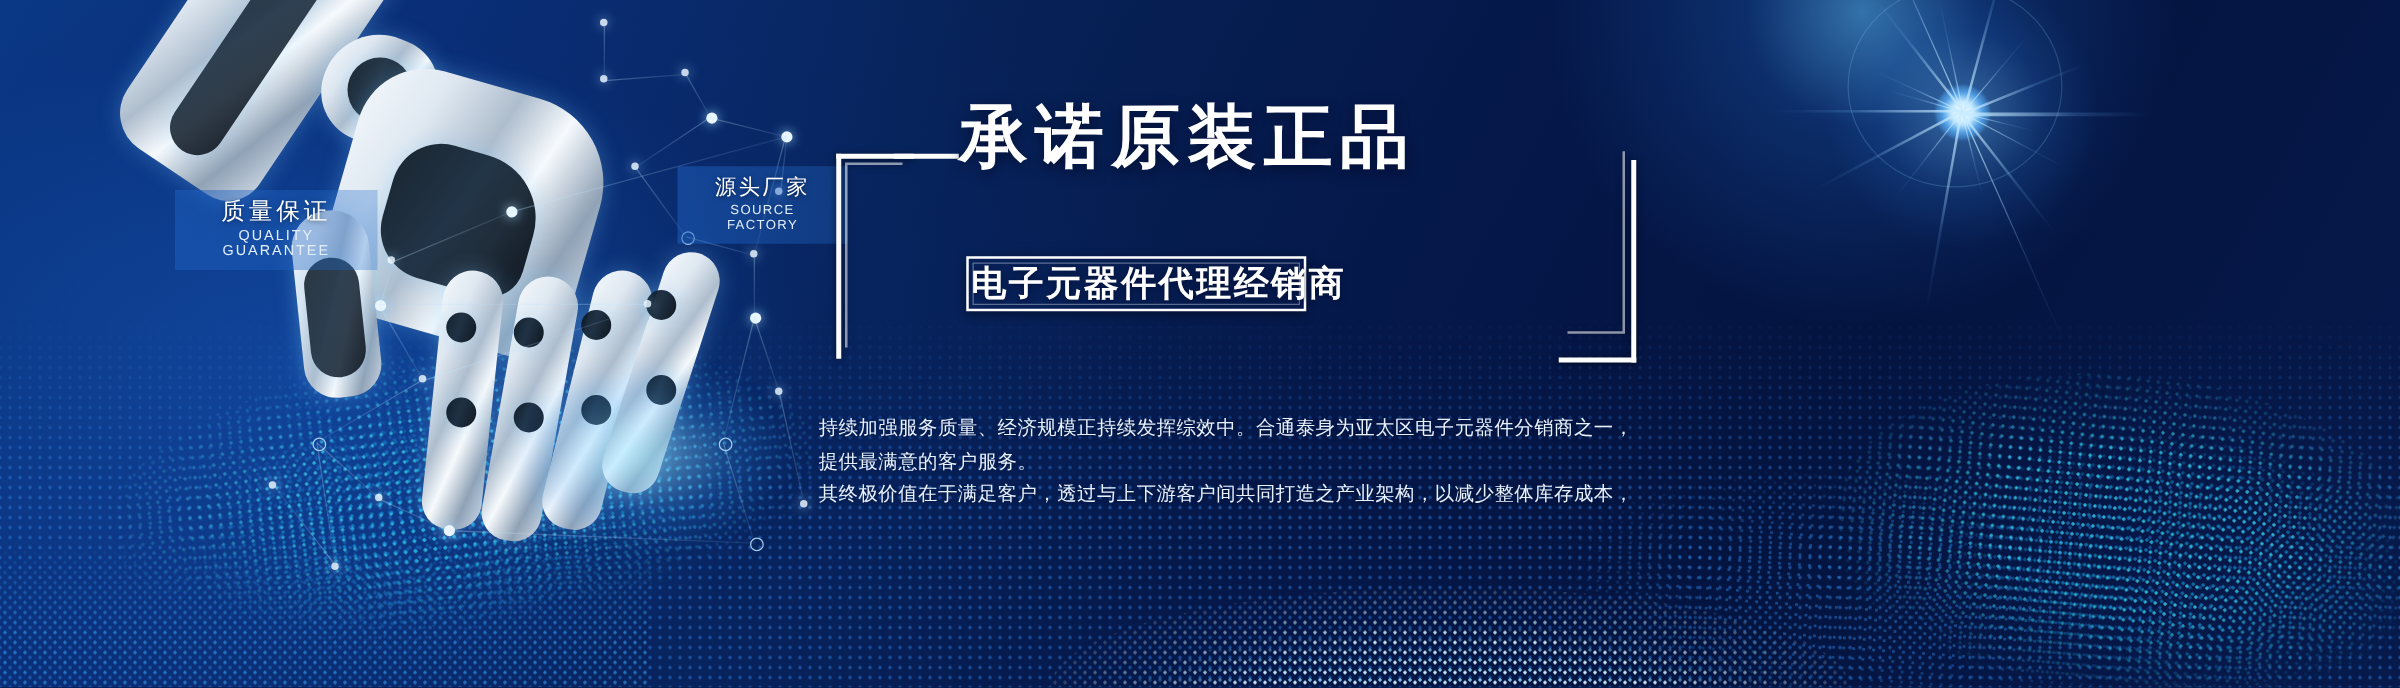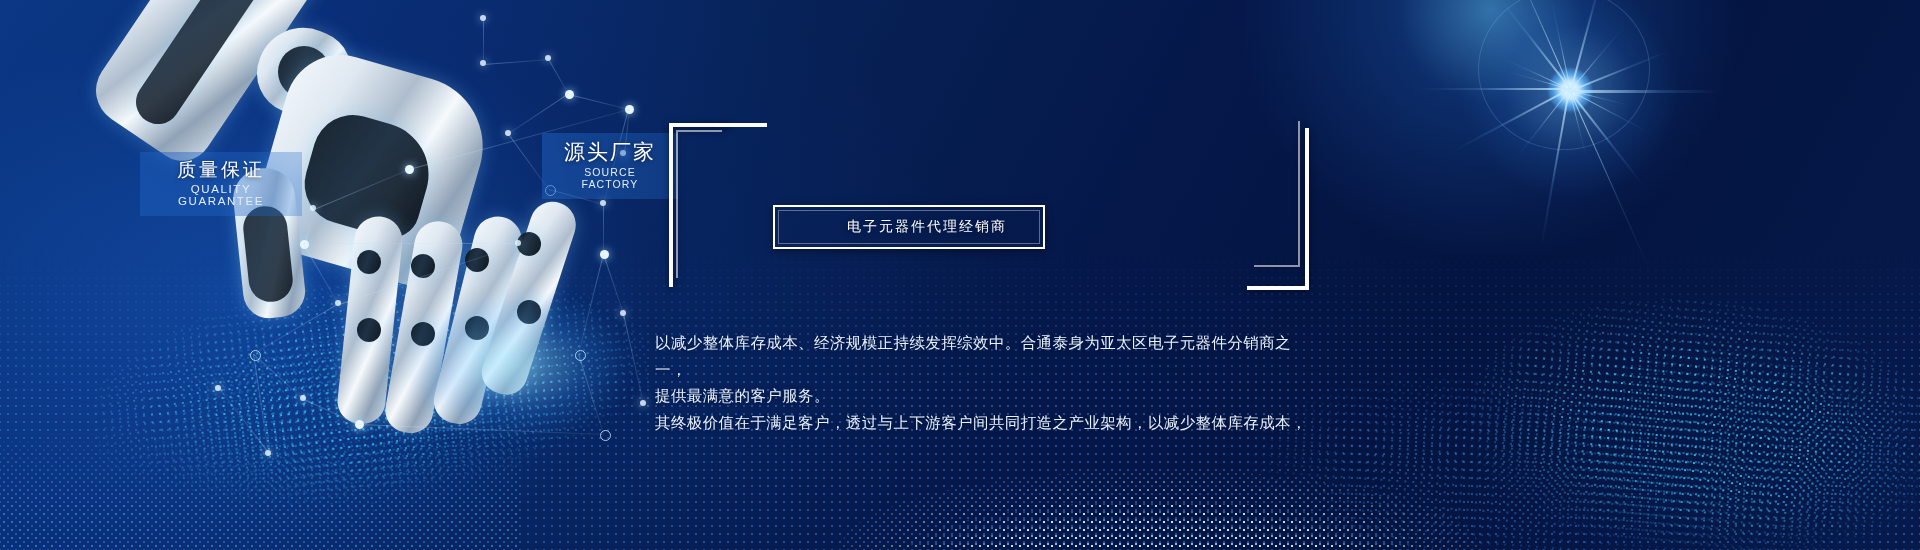--- a/index.html
+++ b/index.html
@@ -52,21 +52,21 @@
 
   
   .tag{position:absolute;text-align:center;color:#fff;
     background:linear-gradient(90deg,rgba(30,95,190,.52),rgba(35,110,205,.30));
     padding:7px 16px 9px;}
   .tag .cn{font-size:19px;letter-spacing:3px;line-height:1.15;text-shadow:0 1px 4px rgba(0,0,0,.5);}
   .tag .en{font-size:11.5px;letter-spacing:1.6px;margin-top:2px;color:#e3eefb;
     font-family:"Liberation Sans Narrow","Liberation Sans",sans-serif;}
   #tag-quality{left:140px;top:152px;width:130px;}
   #tag-source{left:542px;top:133px;width:104px;}
-  #tag-source .cn{font-size:21px;letter-spacing:2px;}
+  #tag-source .cn{font-size:17px;letter-spacing:2px;}
   #tag-source .en{font-size:10.5px;letter-spacing:1.1px;}
 
   
   #content{position:absolute;left:655px;top:60px;width:720px;height:420px;}
 
   
   .brk{position:absolute;border-color:#ffffff;border-style:solid;
     filter:drop-shadow(0 1px 3px rgba(0,0,0,.55));}
   .brk-tl{left:14px;top:63px;width:58px;height:160px;border-width:4px 0 0 4px;}
   .brk-tl2{left:21px;top:70px;width:44px;height:146px;border-width:2px 0 0 2px;border-color:rgba(255,255,255,.55);}
@@ -79,21 +79,21 @@
     text-shadow:0 3px 10px rgba(0,10,40,.75);white-space:nowrap;}
   #title-en{position:absolute;left:44px;top:95px;width:600px;color:#fff;
     font-size:26px;font-weight:bold;letter-spacing:7.5px;line-height:1;text-align:center;
     font-family:"DejaVu Sans Mono","Liberation Mono",monospace;
     text-shadow:0 2px 7px rgba(0,10,40,.7);white-space:nowrap;}
 
   #subtitle-box{position:absolute;left:118px;top:145px;width:268px;height:40px;
     border:2px solid #ffffff;display:flex;align-items:center;justify-content:center;
     box-shadow:0 2px 8px rgba(0,0,0,.45);}
   #subtitle-box .inner{position:absolute;inset:3px;border:1px solid rgba(255,255,255,.35);}
-  #subtitle-text{color:#fff;font-size:14px;font-weight:normal;letter-spacing:2px;white-space:nowrap;
+  #subtitle-text{color:#fff;font-size:28px;font-weight:bold;letter-spacing:2px;white-space:nowrap;
     text-shadow:0 1px 5px rgba(0,10,40,.6);margin-left:36px;}
 
   
   #badges{position:absolute;left:62px;top:196px;width:420px;height:66px;}
   .badge{position:absolute;width:54px;height:54px;border-radius:50%;
     border:1.6px solid rgba(225,240,255,.92);
     display:flex;flex-direction:column;align-items:center;justify-content:center;
     color:#fff;font-size:14.5px;line-height:1.12;letter-spacing:.5px;
     text-shadow:0 1px 4px rgba(0,10,40,.6);}
   .slash{position:absolute;top:12px;width:2px;height:30px;background:rgba(200,225,255,.55);
@@ -235,26 +235,27 @@
   </div>
 
   <div id="content">
 
     <div class="brk brk-tl"></div>
     <div class="brk brk-tl2"></div>
     <div class="brk-line"></div>
     <div class="brk brk-br"></div>
     <div class="brk brk-br2"></div>
 
+    <div id="title-cn">承诺原装正品</div>
 
     <div id="subtitle-box">
       <div class="inner"></div>
       <div id="subtitle-text">电子元器件代理经销商</div>
     </div>
 
 
     <div id="paragraph">
-      <p>以减少整体库存成本、经济规模正持续发挥综效中。合通泰身为亚太区电子元器件分销商之一，</p>
+      <p>持续加强服务质量、经济规模正持续发挥综效中。合通泰身为亚太区电子元器件分销商之一，</p>
       <p>提供最满意的客户服务。</p>
       <p>其终极价值在于满足客户，透过与上下游客户间共同打造之产业架构，以减少整体库存成本，</p>
     </div>
   </div>
 </div>
 
 </body></html>

